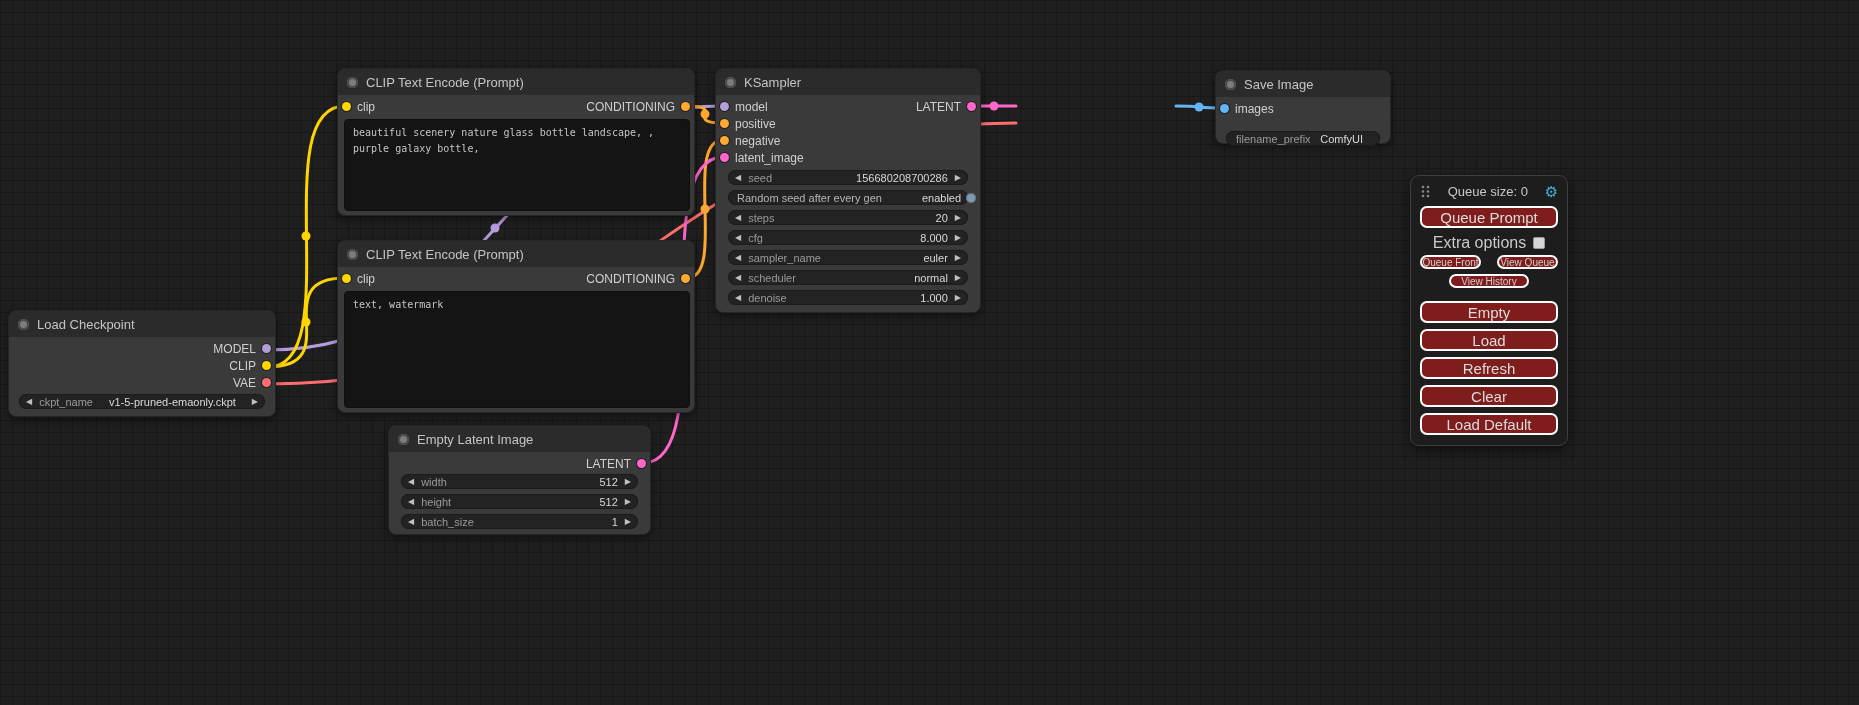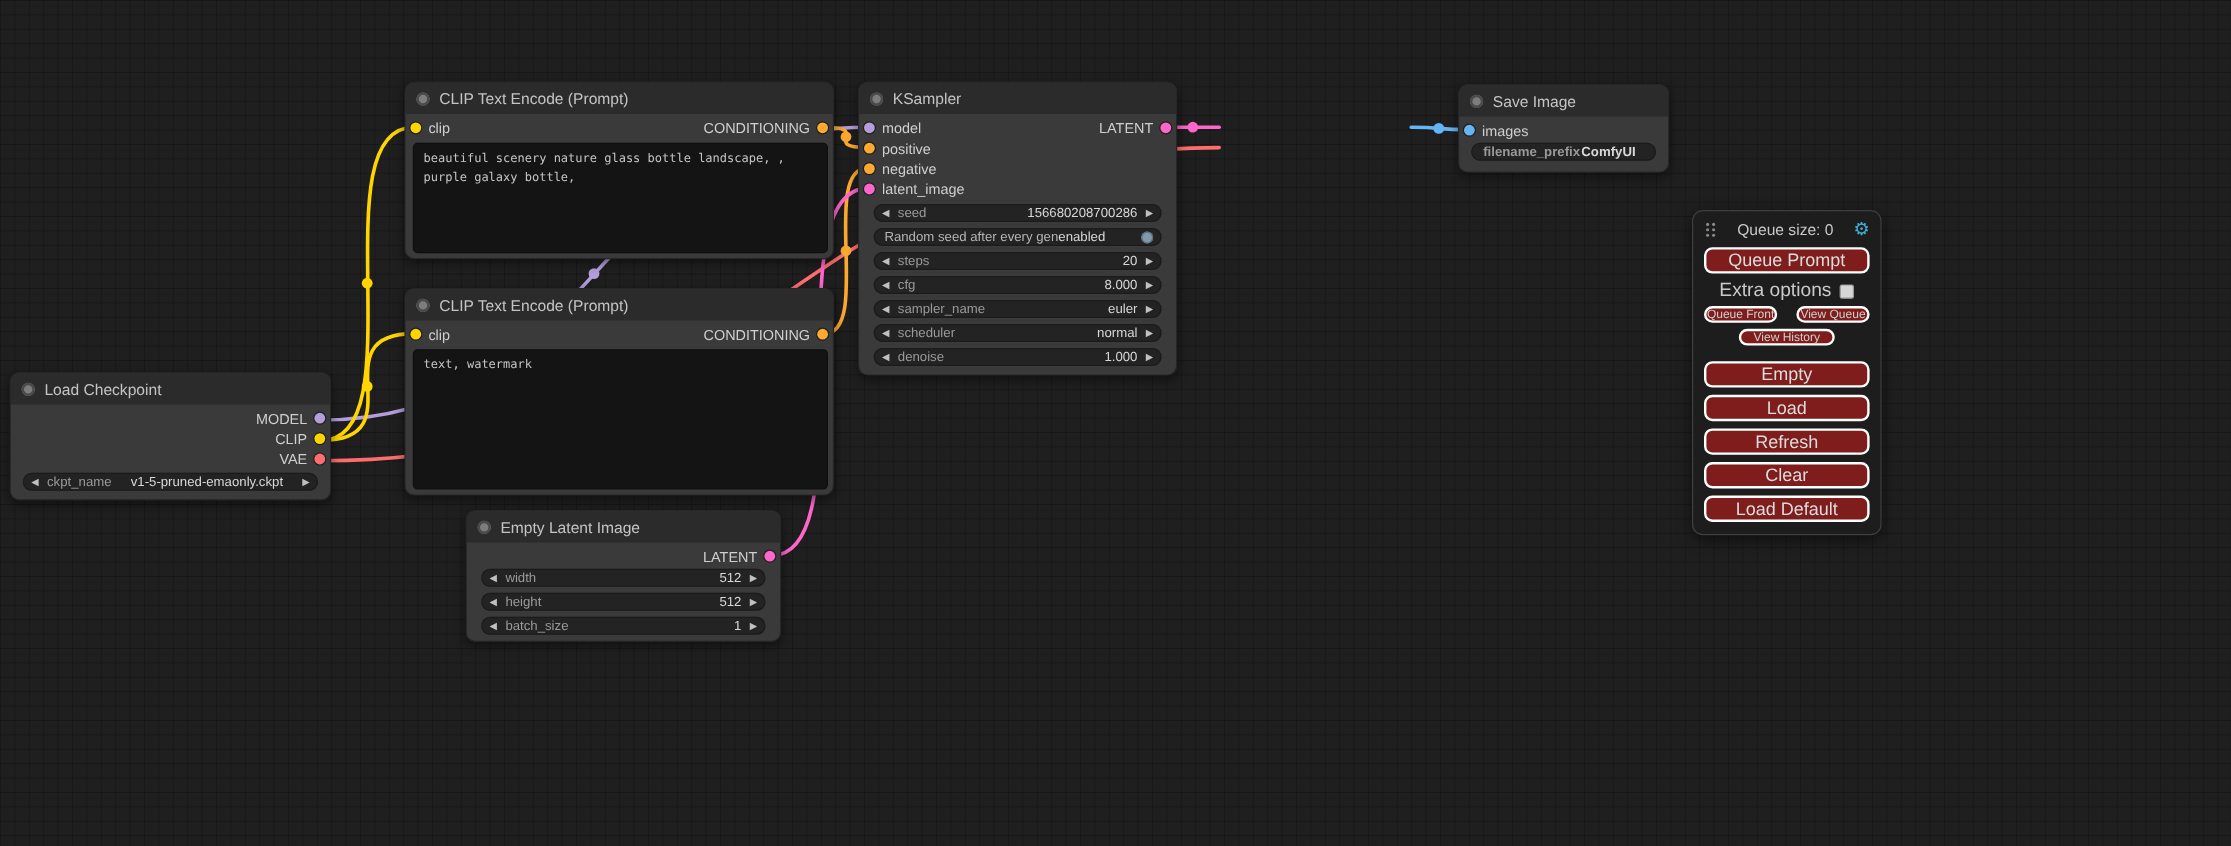--- a/index.html
+++ b/index.html
@@ -33,21 +33,21 @@
   .c-cond{background:#ffa931}.c-latent{background:#ff66cc}.c-image{background:#64b5f6}
   .slot-label{color:#cfcfcf;}
   
   .widget{display:flex;align-items:center;height:15px;margin:5px 12px 0;background:#232323;
     border-radius:8px;padding:0 7px;font-size:11px;color:#ccc;box-shadow:inset 0 0 0 1px #1b1b1b;}
   .w-arrow{color:#c0c0c0;font-size:8px;line-height:1;cursor:pointer;flex:0 0 auto;}
   .w-lbl{color:#9a9a9a;margin-left:7px;white-space:nowrap;}
   .w-val{flex:1;text-align:right;padding-right:7px;color:#d8d8d8;white-space:nowrap;}
   .widget.center .w-val{text-align:center;padding-right:0;}
   .widget.toggle .w-lbl{color:#b5b5b5;margin-left:2px;}
-  .widget.toggle .w-val{flex:1;text-align:left;padding-right:5px;}
+  .widget.toggle .w-val{flex:1;text-align:left;padding-right:5px;padding-left:40px;}
   .toggle-knob{width:10px;height:10px;border-radius:50%;background:#8099ad;box-shadow:inset 0 0 0 1px #5a6c7a;flex:0 0 auto;}
   
   .prompt{display:block;margin:4px 6px 0;width:346px;background:#141414;border:1px solid #0e0e0e;border-radius:4px;
     color:#c5c5c5;font-family:"DejaVu Sans Mono",monospace;font-size:10px;line-height:1.55;padding:5px 8px;resize:none;outline:none;overflow:hidden;}
   .prompt.pa{height:92px;}
   .prompt.pb{height:117px;}
   
   .queue-panel{position:absolute;left:1410px;top:175px;width:158px;z-index:3;background:#1d1d1d;
     border:1px solid #3f3f3f;border-radius:9px;padding:7px 9px 10px;box-shadow:0 4px 12px rgba(0,0,0,.55);
     display:flex;flex-direction:column;}
@@ -265,21 +265,21 @@
     <div class="node-title">
       <span class="title-dot"></span>
       <span>Save Image</span>
     </div>
     <div class="slots-row">
       <div class="slot in">
         <span class="slot-dot c-image"></span>
         <span class="slot-label">images</span>
       </div>
     </div>
-    <div class="widget" style="margin:2px 10px 0;font-weight:bold;">
+    <div class="widget" style="margin:14px 10px 0;">
       <span class="w-lbl" style="margin-left:3px;">filename_prefix</span>
       <span class="w-val" style="padding-right:10px;">ComfyUI</span>
     </div>
   </div>
 
   <div class="queue-panel">
     <div class="q-header">
       <svg class="drag-dots" width="11" height="15" viewBox="0 0 11 15">
         <circle cx="3" cy="3" r="1.3" fill="#8a8a8a"></circle>
           <circle cx="8" cy="3" r="1.3" fill="#8a8a8a"></circle>

